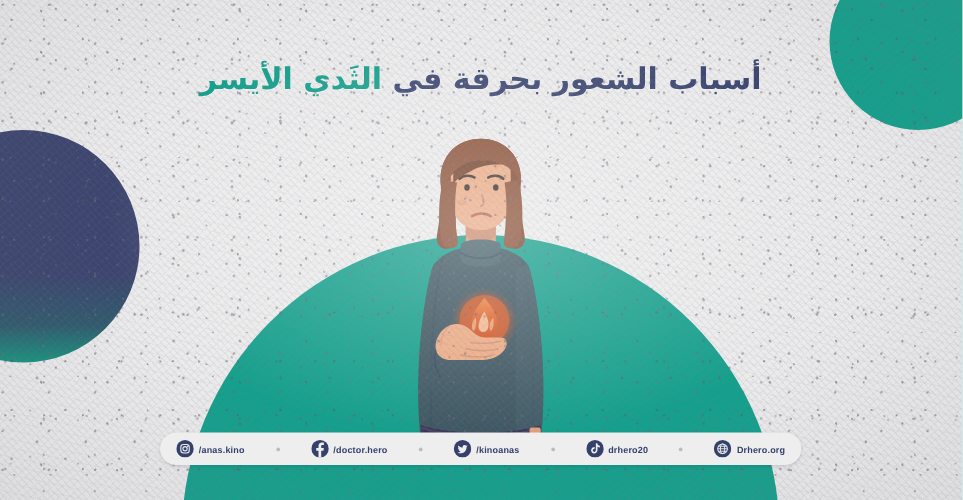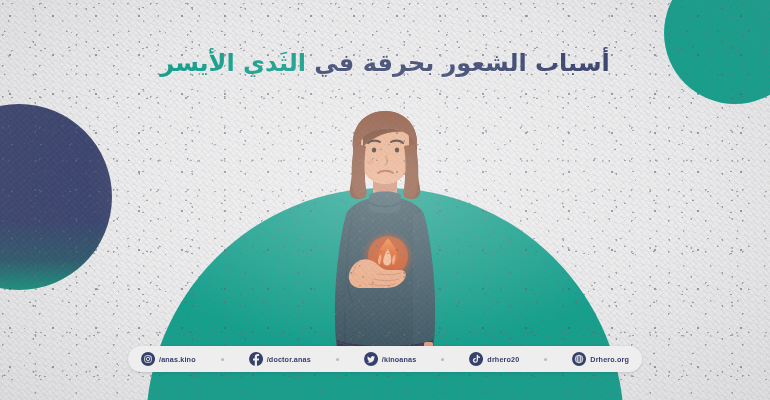--- a/index.html
+++ b/index.html
@@ -328,21 +328,21 @@
 
     <span class="social-sep"></span>
 
     <div class="social-item">
       <span class="social-icon">
         <svg viewBox="0 0 24 24">
             <circle cx="12" cy="12" r="12" fill="#35406b"></circle>
           <path d="M13.6 24V14.7h3.1l.47-3.63h-3.57V8.75c0-1.05.29-1.77 1.8-1.77h1.9V3.73c-.33-.04-1.47-.14-2.79-.14-2.76 0-4.65 1.69-4.65 4.78v2.7H6.75v3.63h3.12V24z" fill="#eeeeef"></path>
         </svg>
       </span>
-      <span class="social-label">/doctor.anas</span>
+      <span class="social-label">/doctor.hero</span>
     </div>
 
     <span class="social-sep"></span>
 
     <div class="social-item">
       <span class="social-icon">
         <svg viewBox="0 0 24 24">
             <circle cx="12" cy="12" r="12" fill="#35406b"></circle>
           <path d="M19 8.3c-.5.23-1.05.38-1.63.45.59-.35 1.03-.91 1.25-1.57-.55.33-1.16.56-1.8.69a2.84 2.84 0 0 0-4.84 2.59 8.06 8.06 0 0 1-5.85-2.97 2.84 2.84 0 0 0 .88 3.79c-.46-.01-.9-.14-1.28-.35v.04c0 1.38.98 2.53 2.28 2.79-.24.07-.49.1-.75.1-.18 0-.36-.02-.53-.05a2.85 2.85 0 0 0 2.65 1.97A5.7 5.7 0 0 1 5 16.98a8.03 8.03 0 0 0 4.36 1.28c5.23 0 8.09-4.33 8.09-8.09v-.37c.56-.4 1.04-.9 1.42-1.47z" fill="#eeeeef"></path>
         </svg>

